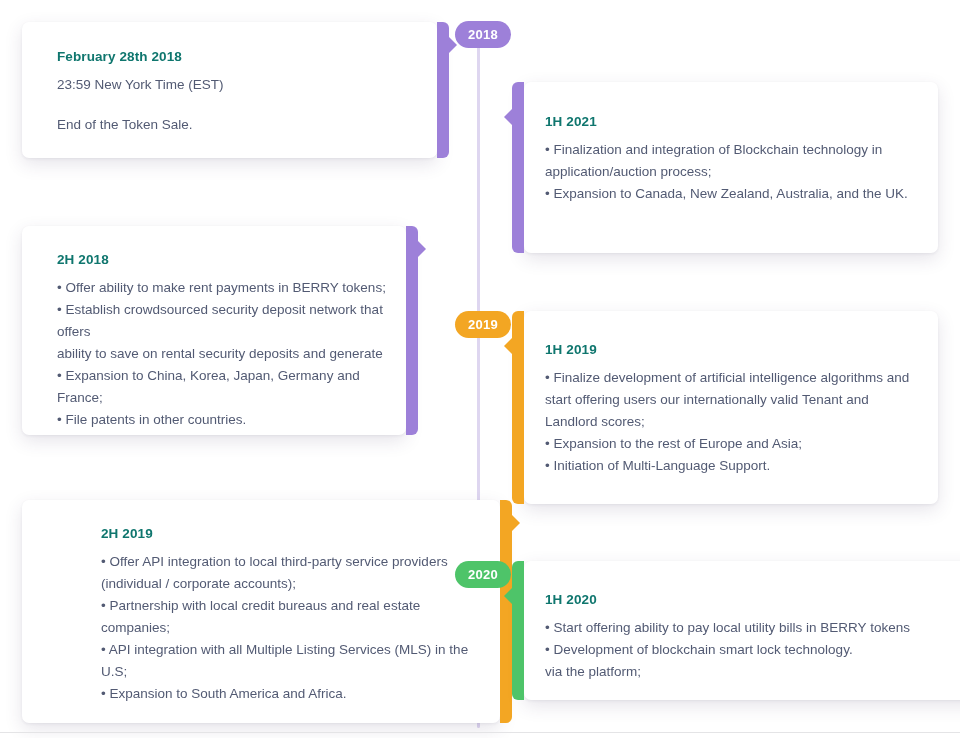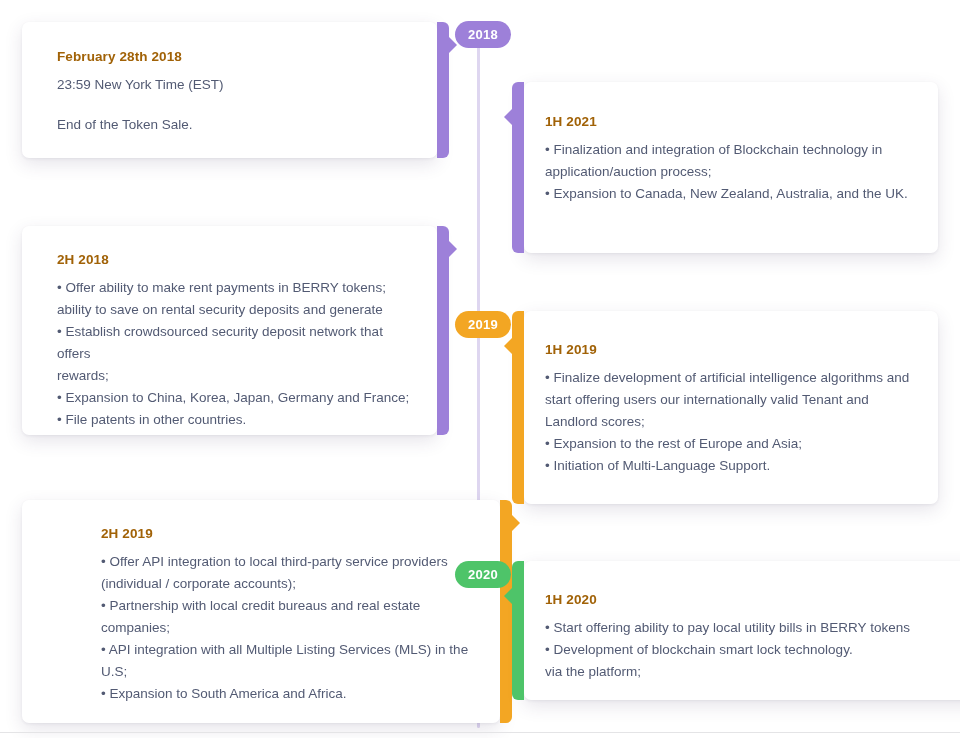--- a/index.html
+++ b/index.html
@@ -97,21 +97,21 @@
   }
 
   
   .card-body {
     padding: 0;
   }
 
   .card-title {
     font-size: 13.5px;
     font-weight: bold;
-    color: #a16207;
+    color: #0f766e;
     letter-spacing: 0.1px;
     margin-bottom: 10px;
   }
 
   .card-line {
     font-size: 13.5px;
     color: #525a73;
     line-height: 22px;
   }
 
@@ -154,28 +154,27 @@
       </div>
       <div class="card card-right" style="left: 524px; top: 82px; width: 414px; height: 171px;">
         <div class="spine" style="background: rgb(157, 128, 217); color: rgb(157, 128, 217);"></div>
         <div class="card-body" style="padding-left: 21px; padding-top: 32px; padding-right: 18px;">
           <div class="card-title">1H 2021</div>
           <div class="card-line">• Finalization and integration of Blockchain technology in</div>
           <div class="card-line">application/auction process;</div>
           <div class="card-line">• Expansion to Canada, New Zealand, Australia, and the UK.</div>
         </div>
       </div>
-      <div class="card card-left" style="left: 22px; top: 226px; width: 415px; height: 209px;">
+      <div class="card card-left" style="left: 22px; top: 226px; width: 384px; height: 209px;">
         <div class="spine" style="background: rgb(157, 128, 217); color: rgb(157, 128, 217);"></div>
         <div class="card-body" style="padding-left: 35px; padding-top: 26px; padding-right: 18px;">
           <div class="card-title">2H 2018</div>
           <div class="card-line">• Offer ability to make rent payments in BERRY tokens;</div>
+          <div class="card-line">• Establish crowdsourced security deposit network that offers</div>
           <div class="card-line">ability to save on rental security deposits and generate</div>
-          <div class="card-line">• Establish crowdsourced security deposit network that offers</div>
-          <div class="card-line">rewards;</div>
           <div class="card-line">• Expansion to China, Korea, Japan, Germany and France;</div>
           <div class="card-line">• File patents in other countries.</div>
         </div>
       </div>
       <div class="card card-right" style="left: 524px; top: 311px; width: 414px; height: 193px;">
         <div class="spine" style="background: rgb(243, 166, 35); color: rgb(243, 166, 35);"></div>
         <div class="card-body" style="padding-left: 21px; padding-top: 31px; padding-right: 18px;">
           <div class="card-title">1H 2019</div>
           <div class="card-line">• Finalize development of artificial intelligence algorithms and</div>
           <div class="card-line">start offering users our internationally valid Tenant and</div>

